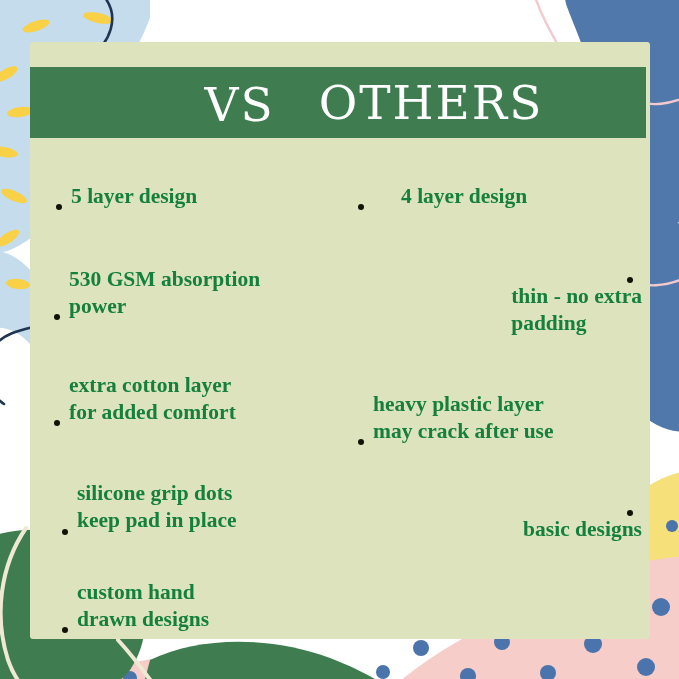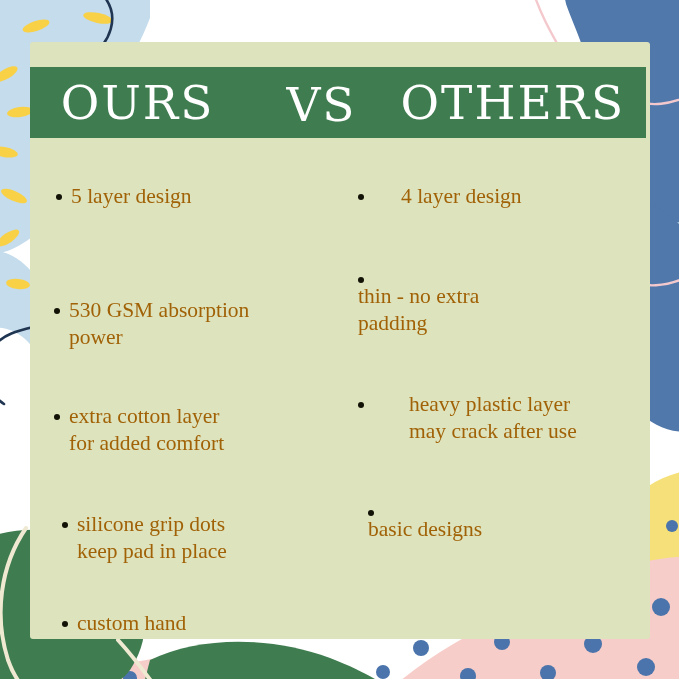--- a/index.html
+++ b/index.html
@@ -82,48 +82,49 @@
     flex: 0 0 50%;
     box-sizing: border-box;
     display: flex;
     flex-direction: column;
   }
   #col-ours   { padding: 38px 8px 0 24px; }
   #col-others { padding: 38px 8px 0 18px; }
 
   .bullet-row {
     display: flex;
-    align-items: flex-start;
-    color: #a16207;
+    align-items: flex-end;
+    color: #15803d;
     font-family: "Liberation Serif", "DejaVu Serif", serif;
     font-size: 21.5px;
     line-height: 1.26;
     margin-bottom: 54px;
+    font-weight: bold;
   }
   .bullet-dot {
     flex: 0 0 auto;
     width: 6px;
     height: 6px;
     border-radius: 50%;
     background: #121207;
     margin: 11px 9px 0 0;
   }
   .bullet-text { flex: 1 1 auto; white-space: pre-line; }
 
   
   #ours-1   { margin-left: 2px;  margin-bottom: 56px; }
-  #ours-2   { margin-left: 0px;  margin-bottom: 52px; margin-top: 31px; }
+  #ours-2   { margin-left: 0px;  margin-bottom: 52px; }
   #ours-3   { margin-left: 0px;  margin-bottom: 54px; }
   #ours-4   { margin-left: 8px;  margin-bottom: 44px; }
   #ours-5   { margin-left: 8px;  margin-bottom: 0px;  }
 
   #others-1 { margin-left: 0px;  margin-bottom: 56px; gap: 28px; }
   #others-2 { margin-left: 0px;  margin-bottom: 52px; }
   #others-3 { margin-left: 0px;  margin-bottom: 54px; flex-direction: column; }
-  #others-4 { margin-left: 0px;  margin-bottom: 54px; gap: 36px; }
+  #others-4 { margin-left: 0px;  margin-bottom: 54px; }
   #others-5 { margin-left: 10px; margin-bottom: 0px; flex-direction: column;  }
 </style>
 </head>
 <body>
 
 <div id="poster">
 
   <svg class="deco-layer" viewBox="0 0 679 679" width="679" height="679" xmlns="http://www.w3.org/2000/svg">
 
     <path fill="#c5dcec" d="M -20 -20 L 160 -20 C 150 40 120 70 96 120 C 72 170 60 230 10 250
@@ -198,21 +199,20 @@
              L 140 699 Z"></path>
 
     <path fill="none" stroke="#efe9d2" stroke-width="4" stroke-linecap="round" d="M 26 528 C 0 566 -6 616 8 660 C 18 688 34 699 44 699"></path>
     <path fill="none" stroke="#efe9d2" stroke-width="4" stroke-linecap="round" d="M 118 640 C 140 664 156 688 164 699"></path>
 
   </svg>
 
   <div id="card">
 
     <div id="title-bar">
-      <span class="title-word" id="title-ours">OURS</span>
       <span class="title-word" id="title-vs">VS</span>
       <span class="title-word" id="title-others">OTHERS</span>
     </div>
 
     <div id="columns">
 
       <div class="column" id="col-ours">
 
         <div class="bullet-row" id="ours-1">
           <span class="bullet-dot"></span>

